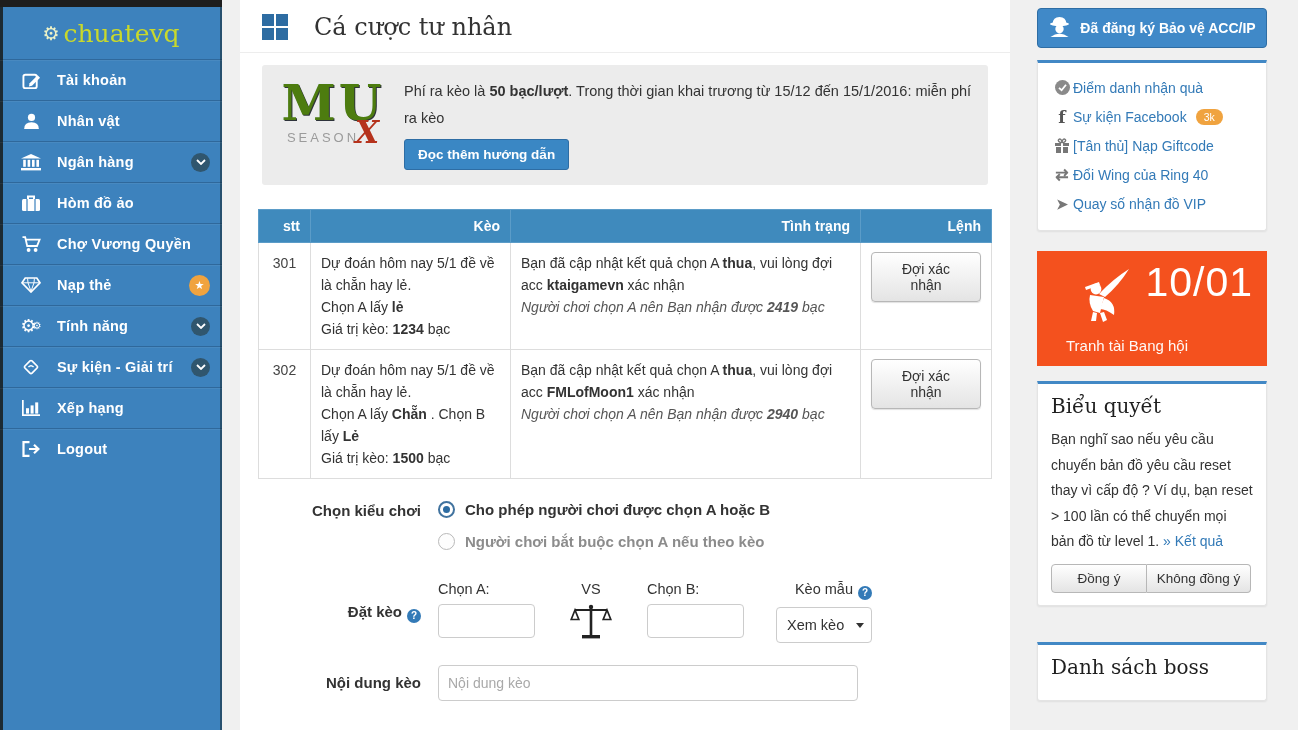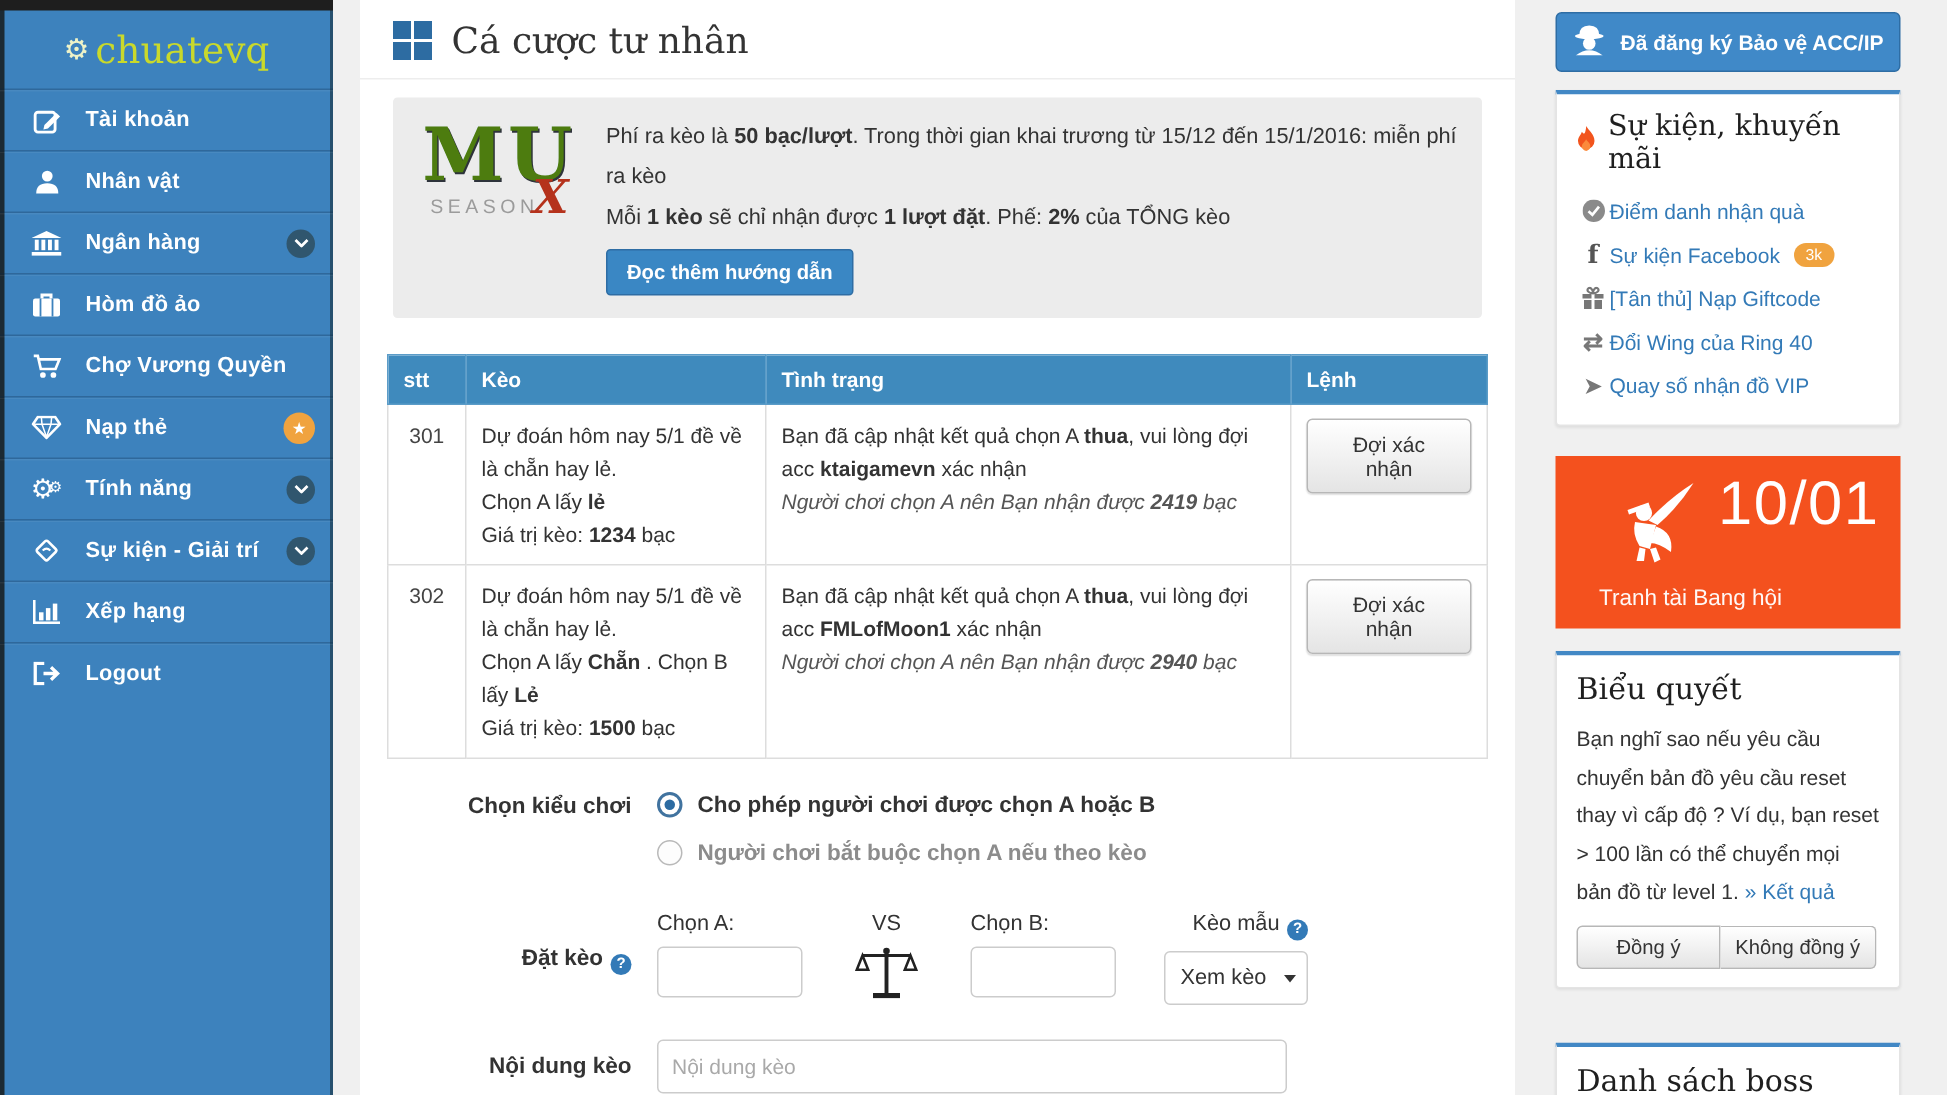--- a/index.html
+++ b/index.html
@@ -23,36 +23,36 @@
                 display:flex; align-items:center; justify-content:center; }
   .badge-star { margin-left:auto; width:21px; height:21px; border-radius:50%; background:#f0a33f; color:#fff;
                 display:flex; align-items:center; justify-content:center; font-size:11px; }
   .gear-txt { font-size:18px; line-height:1; } .gear-txt small { font-size:10px; margin-left:-4px; }
 
   
   .main { position:absolute; left:240px; top:0; width:770px; height:730px; background:#fff; overflow:hidden; }
   .pg-header { display:flex; align-items:center; gap:13px; padding:13px 22px 11px; border-bottom:1px solid #ededed; }
   .win-icon { width:26px; height:26px; display:grid; grid-template-columns:12px 12px; grid-template-rows:12px 12px; gap:2px; }
   .win-icon div { background:#2d6ca2; }
-  .pg-title { font-family:"DejaVu Serif", serif; font-size:24px; font-weight:500; color:#333; }
+  .pg-title { font-family:"DejaVu Serif", serif; font-size:24px; font-weight:500; color:#333;margin-left:13px; }
 
   .infobox { margin:12px 22px 0; background:#ececec; border-radius:3px; padding:13px 16px 15px; display:flex; }
   .mu-logo { width:110px; flex:0 0 110px; position:relative; text-align:center; }
   .mu-main { font-family:"DejaVu Serif", serif; font-size:49px; font-weight:bold; color:#4d7c0f; letter-spacing:3px;
              line-height:50px; text-shadow:1px 1px 0 #2e333b, -1px -1px 1px #e7ebf0; }
   .mu-sub { display:flex; align-items:center; justify-content:center; margin-top:-4px; }
   .mu-season { font-size:13px; color:#9b9b9b; letter-spacing:3px; }
   .mu-x { font-family:"DejaVu Serif", serif; font-style:italic; font-weight:bold; font-size:31px; color:#b5321c; margin:-10px 0 0 -4px; }
   .info-text { margin-left:16px; font-size:14.5px; color:#333; line-height:27px; }
   .b { font-weight:bold; } .i { font-style:italic; }
   .btn-primary { display:inline-block; margin-top:7px; background:#3a87c4; border:1px solid #2e6da4; color:#fff;
                  font-weight:bold; font-size:13.5px; padding:7px 13px; border-radius:3px; cursor:pointer; }
 
   table.bets { margin:24px 18px 0; width:734px; border-collapse:collapse; font-size:14px; }
-  table.bets th { background:#3f8abd; color:#fff; text-align:left; font-size:14px; padding:8px 10px;
+  table.bets th { background:#3f8abd; color:#fff; text-align:right; font-size:14px; padding:8px 10px;
                   border:1px solid #5b9cc8; }
   table.bets td { border:1px solid #ddd; padding:9px 10px; vertical-align:top; line-height:22px; }
   td.c-stt { text-align:center; color:#444; }
   .status-line2 { color:#555; }
   .btn-default { background:linear-gradient(#ffffff,#e4e4e4); border:1px solid #b7b7b7; border-radius:4px;
                  color:#333; font-size:14px; padding:8px 13px; cursor:pointer; box-shadow:0 1px 1px rgba(0,0,0,0.12);
                  font-family:"Liberation Sans", sans-serif; }
   td.c-act { text-align:center; }
 
   
@@ -264,21 +264,20 @@
     <div class="infobox">
       <div class="mu-logo">
         <div class="mu-main">MU</div>
         <div class="mu-sub">
           <span class="mu-season">SEASON</span>
           <span class="mu-x">X</span>
         </div>
       </div>
       <div class="info-text">
         <div><span>Phí ra kèo là </span><span class="b">50 bạc/lượt</span><span>. Trong thời gian khai trương từ 15/12 đến 15/1/2016: miễn phí ra kèo</span></div>
-        <div><span>Mỗi </span><span class="b">1 kèo</span><span> sẽ chỉ nhận được </span><span class="b">1 lượt đặt</span><span>. Phế: </span><span class="b">2%</span><span> của TỔNG kèo</span></div>
         <button class="btn-primary">Đọc thêm hướng dẫn</button>
       </div>
     </div>
 
     <table class="bets">
       <colgroup>
           <col style="width:52px">
           <col style="width:200px">
           <col style="width:350px">
           <col>
@@ -392,29 +391,20 @@
             <path d="M5 8 Q5 1 12 1 Q19 1 19 8 Z" fill="#fff"></path>
             <ellipse cx="12" cy="8.4" rx="10" ry="2.1" fill="#fff"></ellipse>
             <circle cx="12" cy="13.6" r="4.4" fill="#fff"></circle>
             <path d="M2.5 22 Q12 14.5 21.5 22 Z" fill="#fff"></path>
           </svg>
       </span>
       <span>Đã đăng ký Bảo vệ ACC/IP</span>
     </button>
 
     <div class="panel">
-      <div class="panel-title">
-        <span>
-          <svg width="13" height="17" viewBox="0 0 13 17">
-              <path d="M6.5 0 C8.2 3.2 12 5.4 12 10 A5.5 5.5 0 0 1 1 10 C1 7.4 2.8 6.2 3.6 3.8 C4.8 5.6 5.9 6.2 6.5 0 Z" fill="#f2541d"></path>
-              <path d="M6.5 16.6 A3 3 0 0 1 3.8 12.4 C4.5 10.8 5.8 10.4 6.4 8.8 C7.4 10.6 9.2 11.2 9.2 13.4 A2.9 2.9 0 0 1 6.5 16.6 Z" fill="#fb8a3c"></path>
-            </svg>
-        </span>
-        <span>Sự kiện, khuyến mãi</span>
-      </div>
 
       <div class="evt-link">
         <span class="evt-ic">
           <svg width="15" height="15" viewBox="0 0 15 15">
               <circle cx="7.5" cy="7.5" r="7.5" fill="#8a8a8a"></circle>
               <path d="M4 7.8 L6.6 10.2 L11 4.8" stroke="#fff" stroke-width="1.8" fill="none"></path>
             </svg>
         </span>
         <a>Điểm danh nhận quà</a>
       </div>

